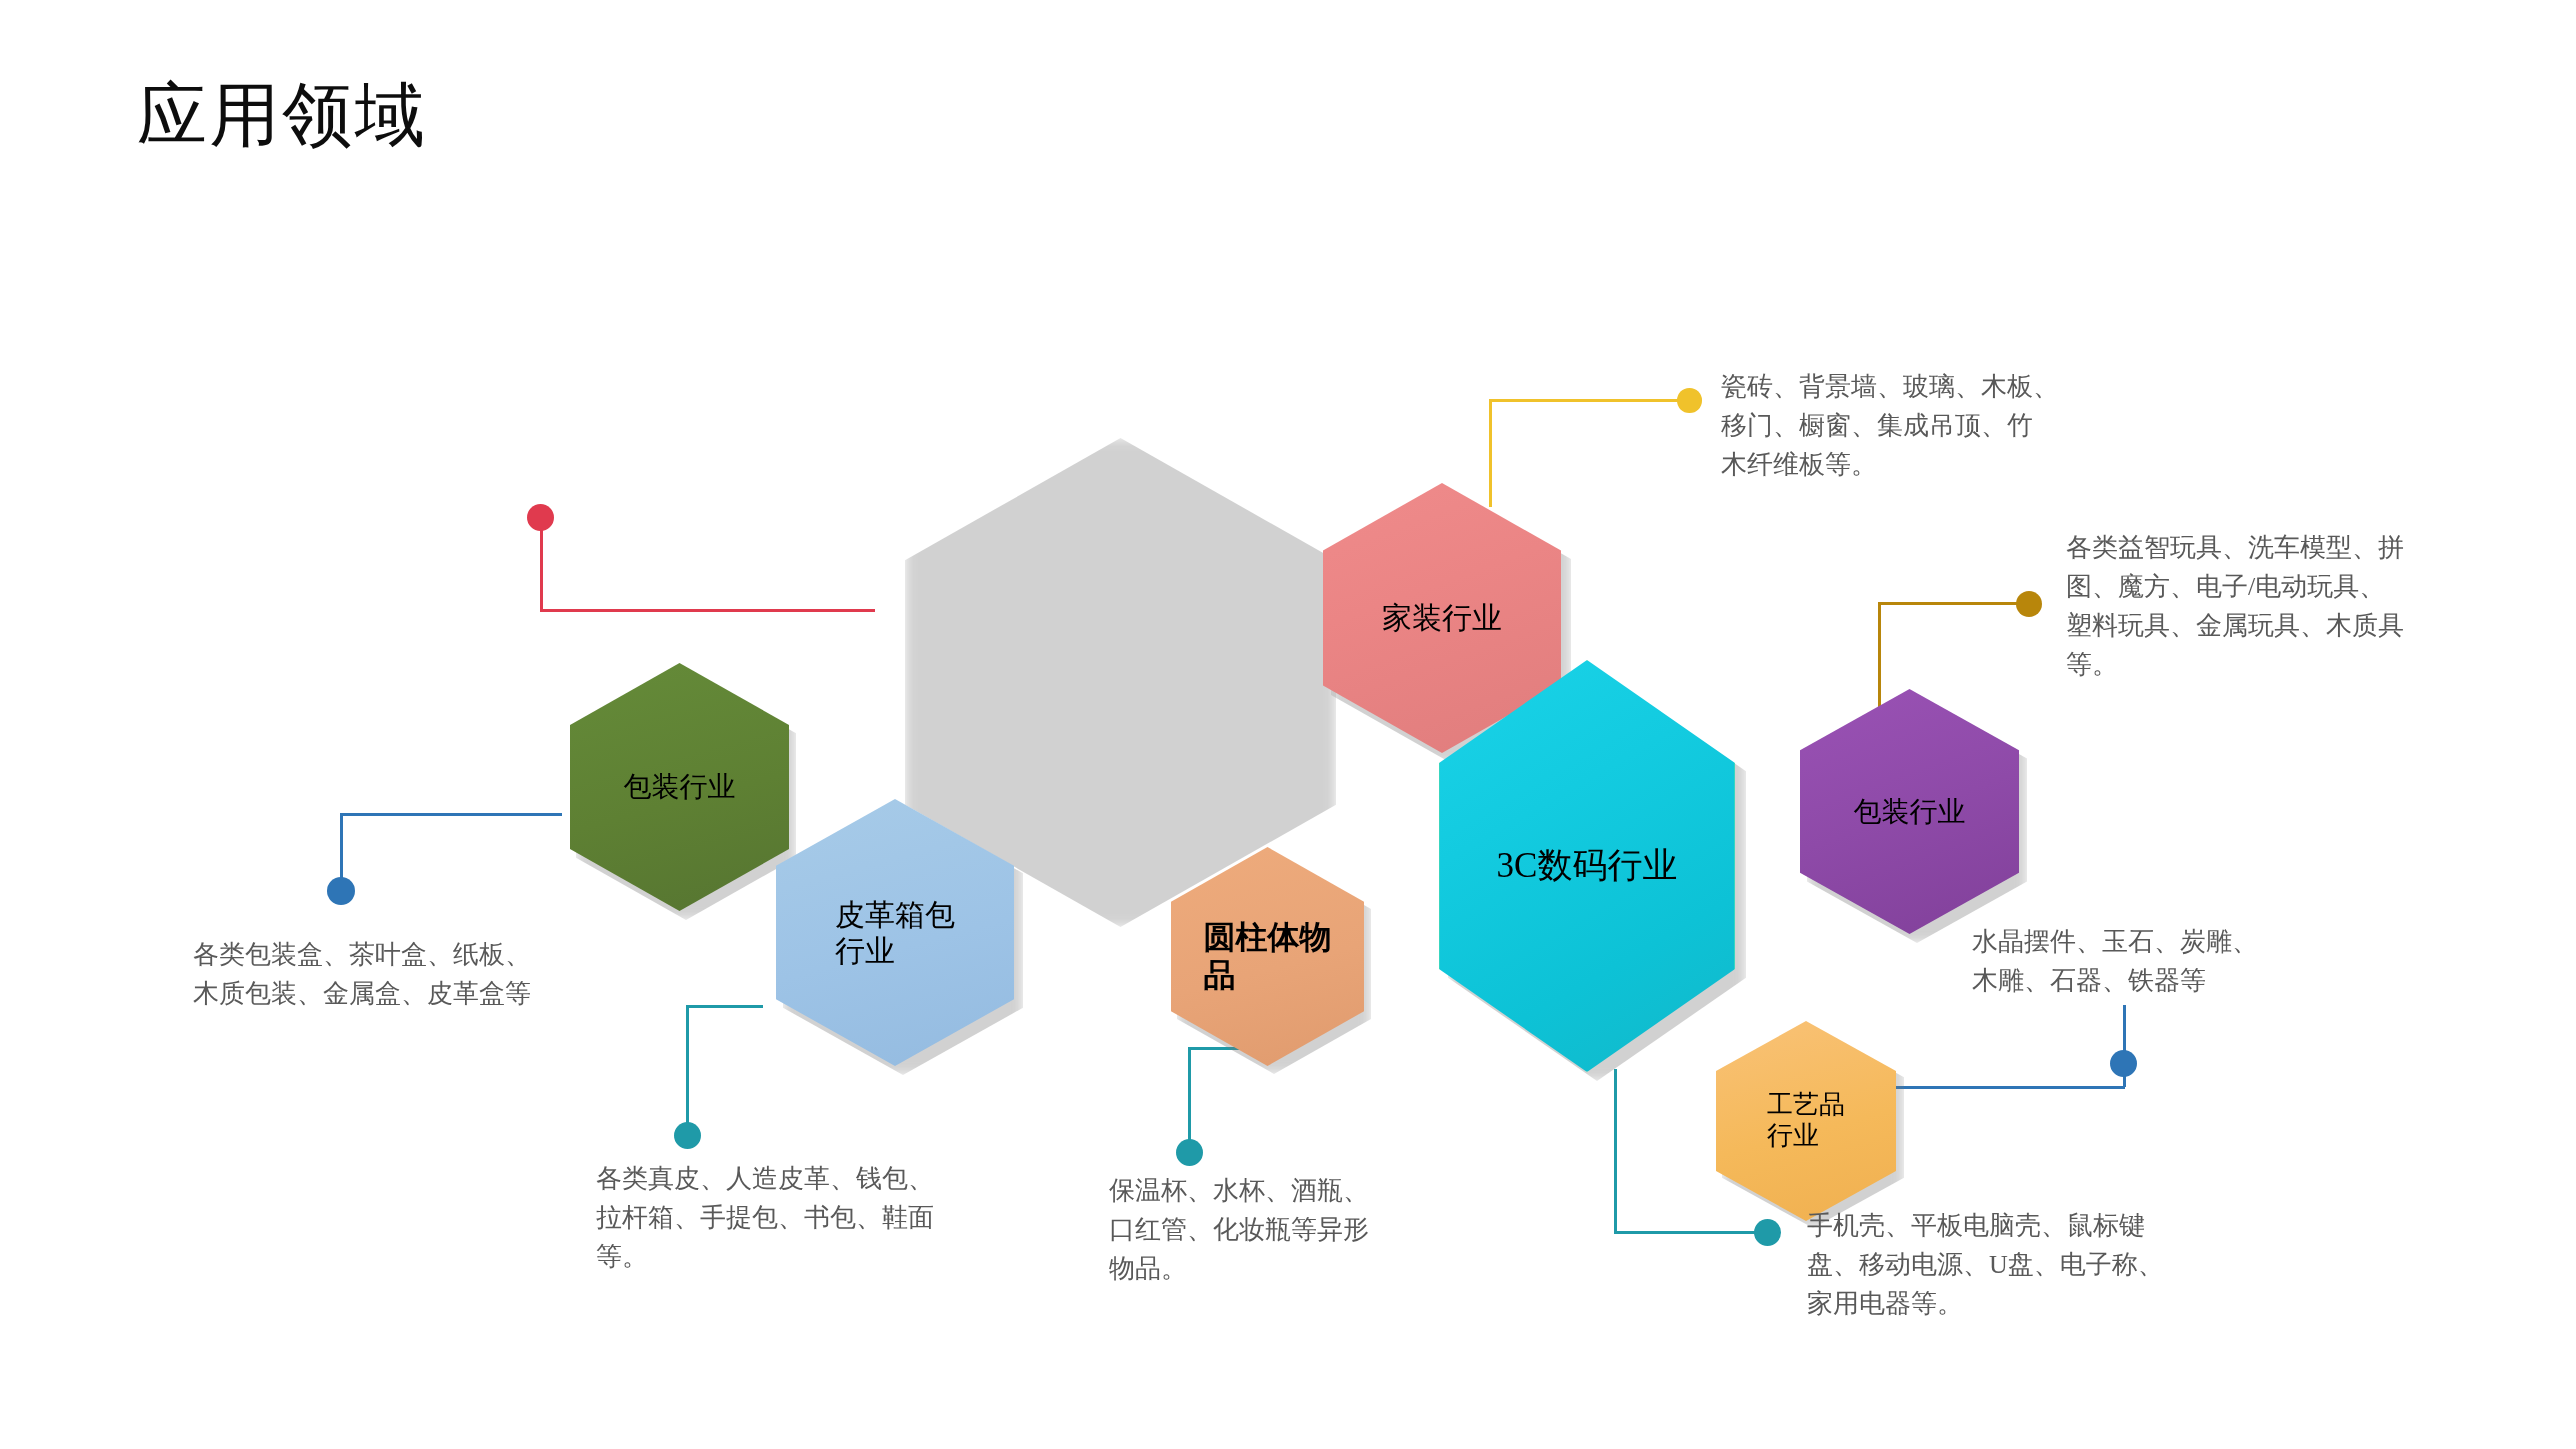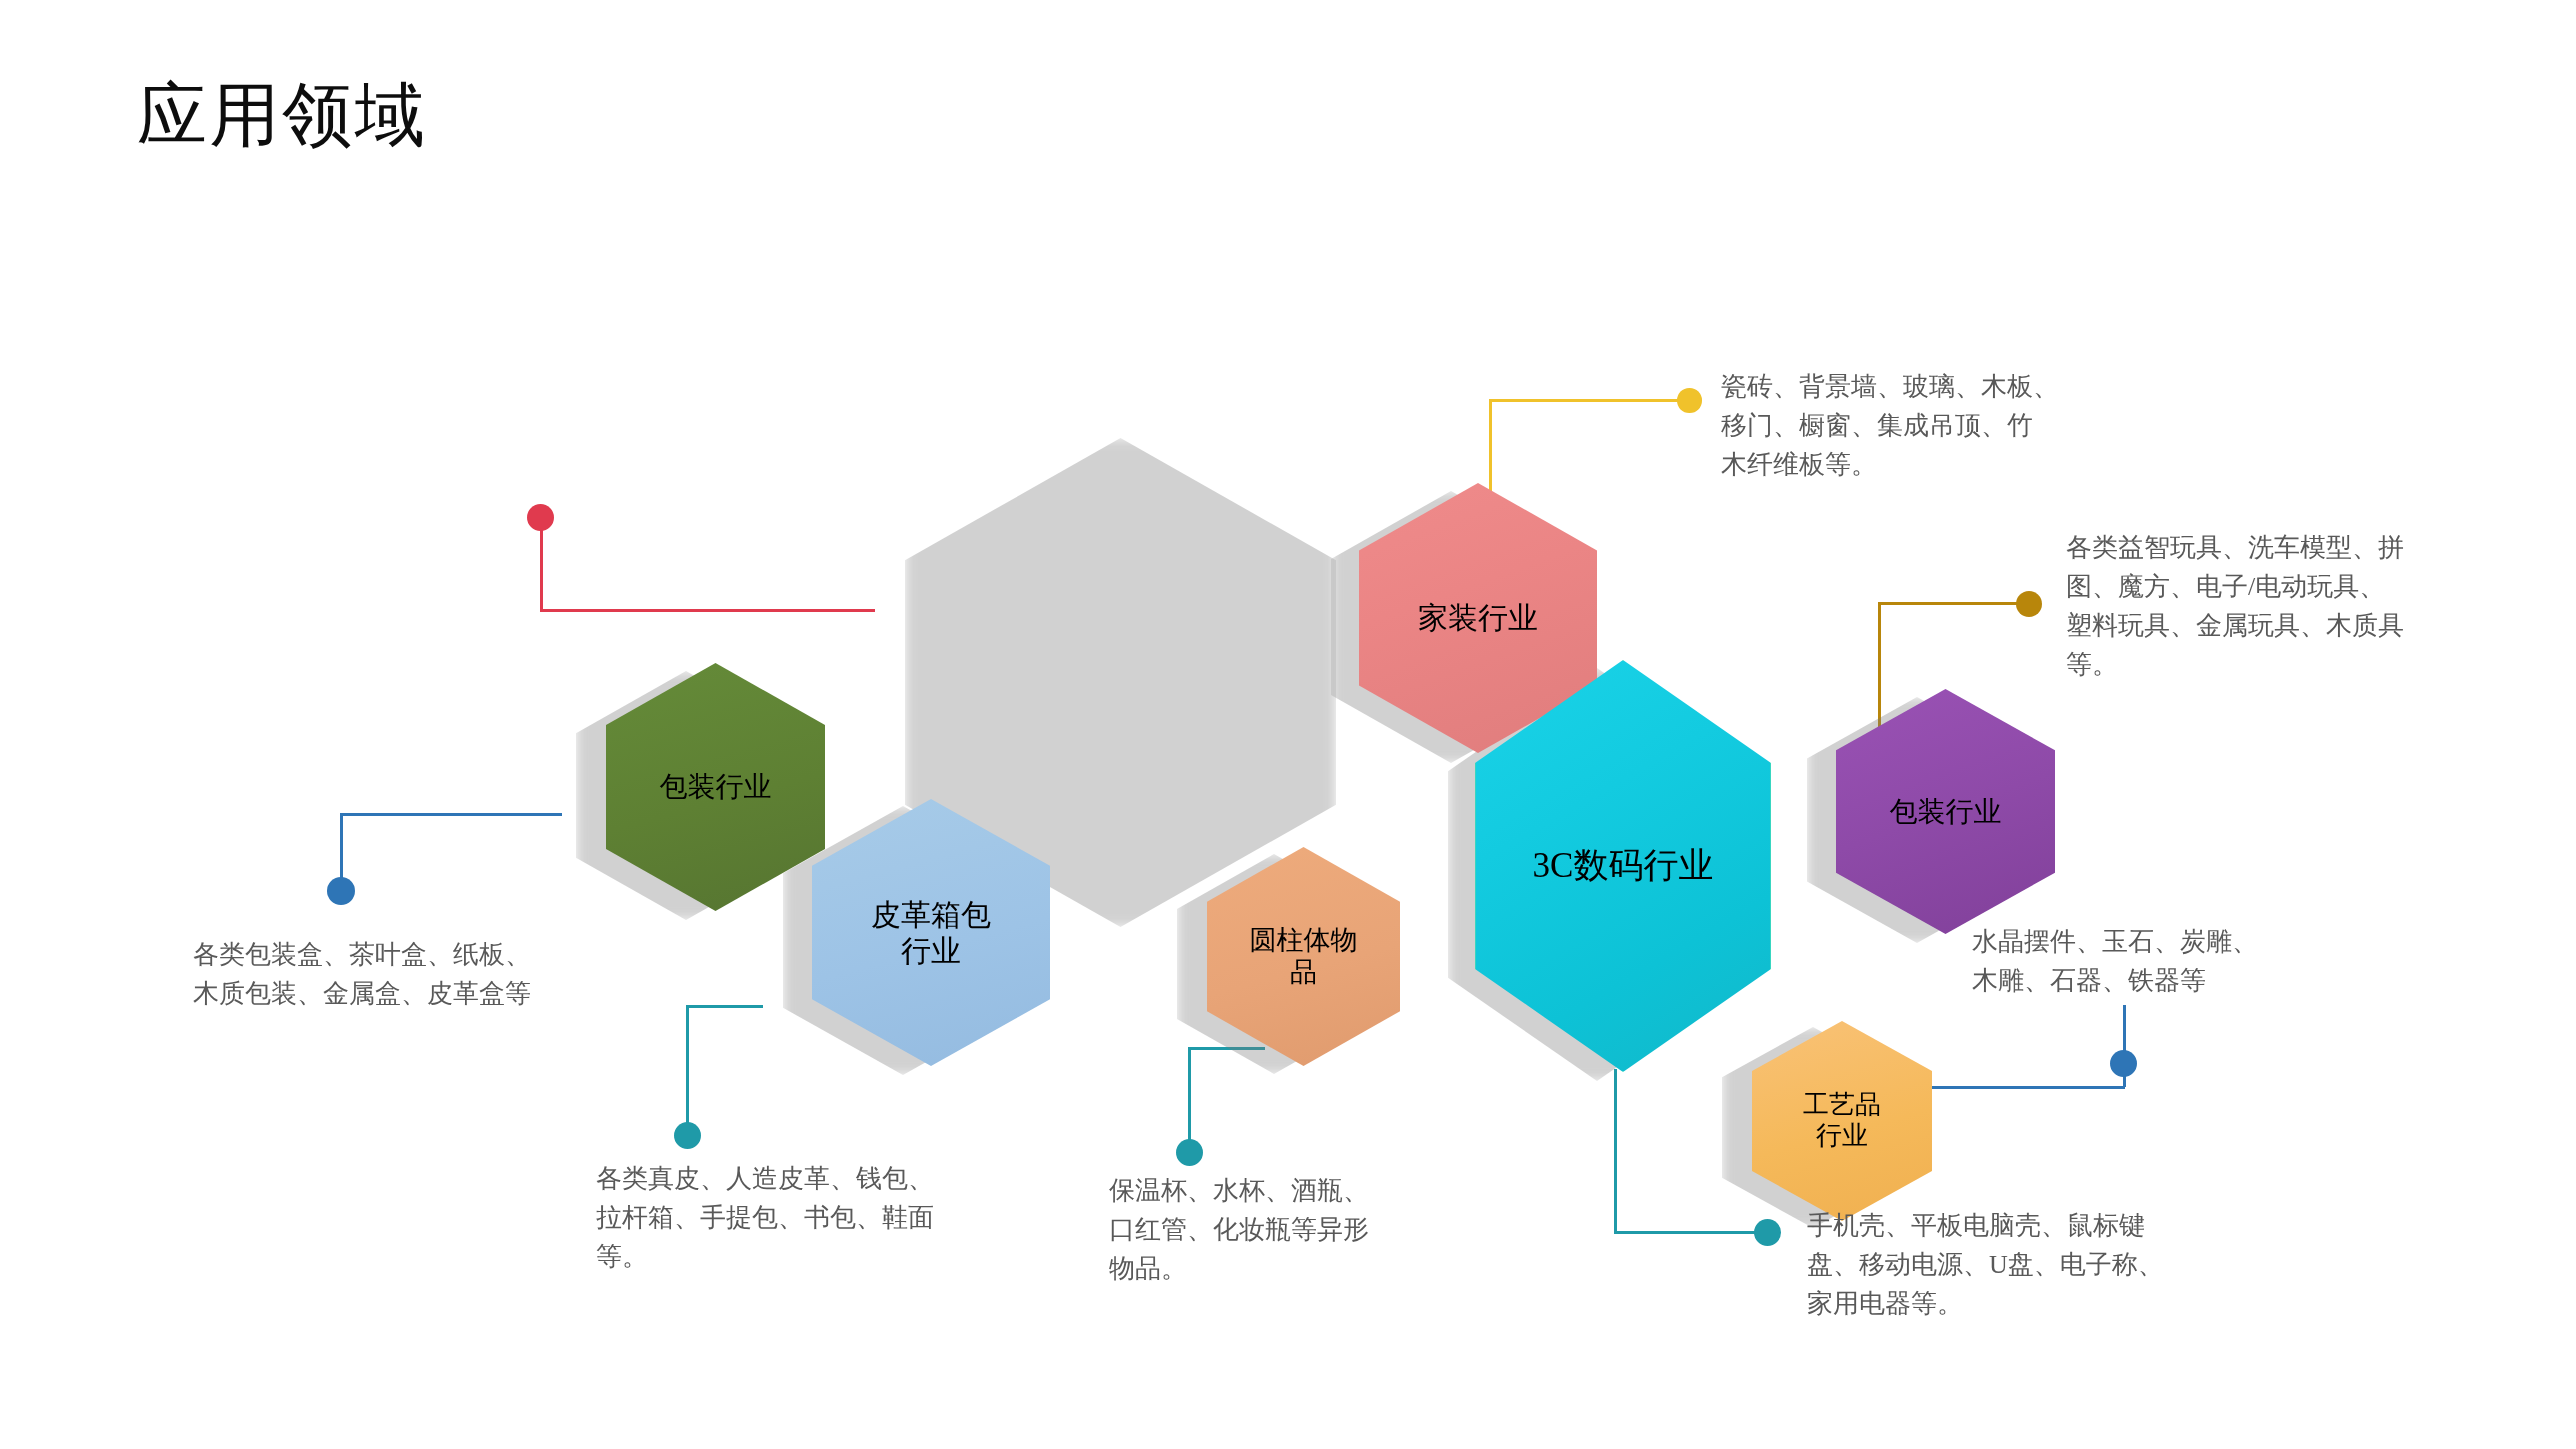--- a/index.html
+++ b/index.html
@@ -15,23 +15,22 @@
     position:absolute;left:137px;top:77px;
     font-size:70px;line-height:1.1;color:#0d0d0d;
     font-family:"Liberation Serif","DejaVu Serif",serif;
     letter-spacing:2.6px;white-space:nowrap;
   }
 
   
   .hex{
     position:absolute;
     display:flex;align-items:center;justify-content:center;
-    text-align:center;
+    text-align:left;
     clip-path:polygon(50% 0%,100% 25%,100% 75%,50% 100%,0% 75%,0% 25%);
-    margin-left:36px;
     -webkit-clip-path:polygon(50% 0%,100% 25%,100% 75%,50% 100%,0% 75%,0% 25%);
   }
   .hex .hex-label{
     color:#000;
     font-family:"Liberation Serif","DejaVu Serif",serif;
     line-height:1.18;
     padding:0 6%;
     white-space:pre-line;
   }
   .hexshadow{
@@ -59,21 +58,21 @@
   #hex-pack .hex-label{font-size:28px;}
   #hex-pack-sh {left:576px;top:671px;width:220px;height:249px;}
 
   #hex-leather {left:776px;top:799px; width:238px;height:267px;
                 background:linear-gradient(165deg,#a7cbe8 0%,#9dc3e6 55%,#94bbe0 100%);}
   #hex-leather .hex-label{font-size:30px;}
   #hex-leather-sh{left:783px;top:806px;width:240px;height:269px;}
 
   #hex-cyl     {left:1171px;top:847px; width:193px;height:219px;
                 background:linear-gradient(165deg,#eeab7c 0%,#e8a477 55%,#e09b6e 100%);}
-  #hex-cyl .hex-label{font-size:27px;}
+  #hex-cyl .hex-label{font-size:32px;font-weight:bold;}
   #hex-cyl-sh  {left:1177px;top:854px;width:194px;height:220px;}
 
   #hex-3c      {left:1439px;top:660px; width:296px;height:412px;
                 background:linear-gradient(150deg,#1ad3e8 0%,#13cbe0 35%,#0dc2d6 70%,#12b8c9 100%);
                 border:1.9px solid #38d6c0;box-sizing:border-box;}
   #hex-3c .hex-label{font-size:35px;}
   #hex-3c-sh   {left:1448px;top:668px;width:298px;height:413px;}
 
   #hex-toy     {left:1800px;top:689px; width:219px;height:245px;
                 background:linear-gradient(160deg,#9a52b5 0%,#8e4aa8 50%,#81409a 100%);}

